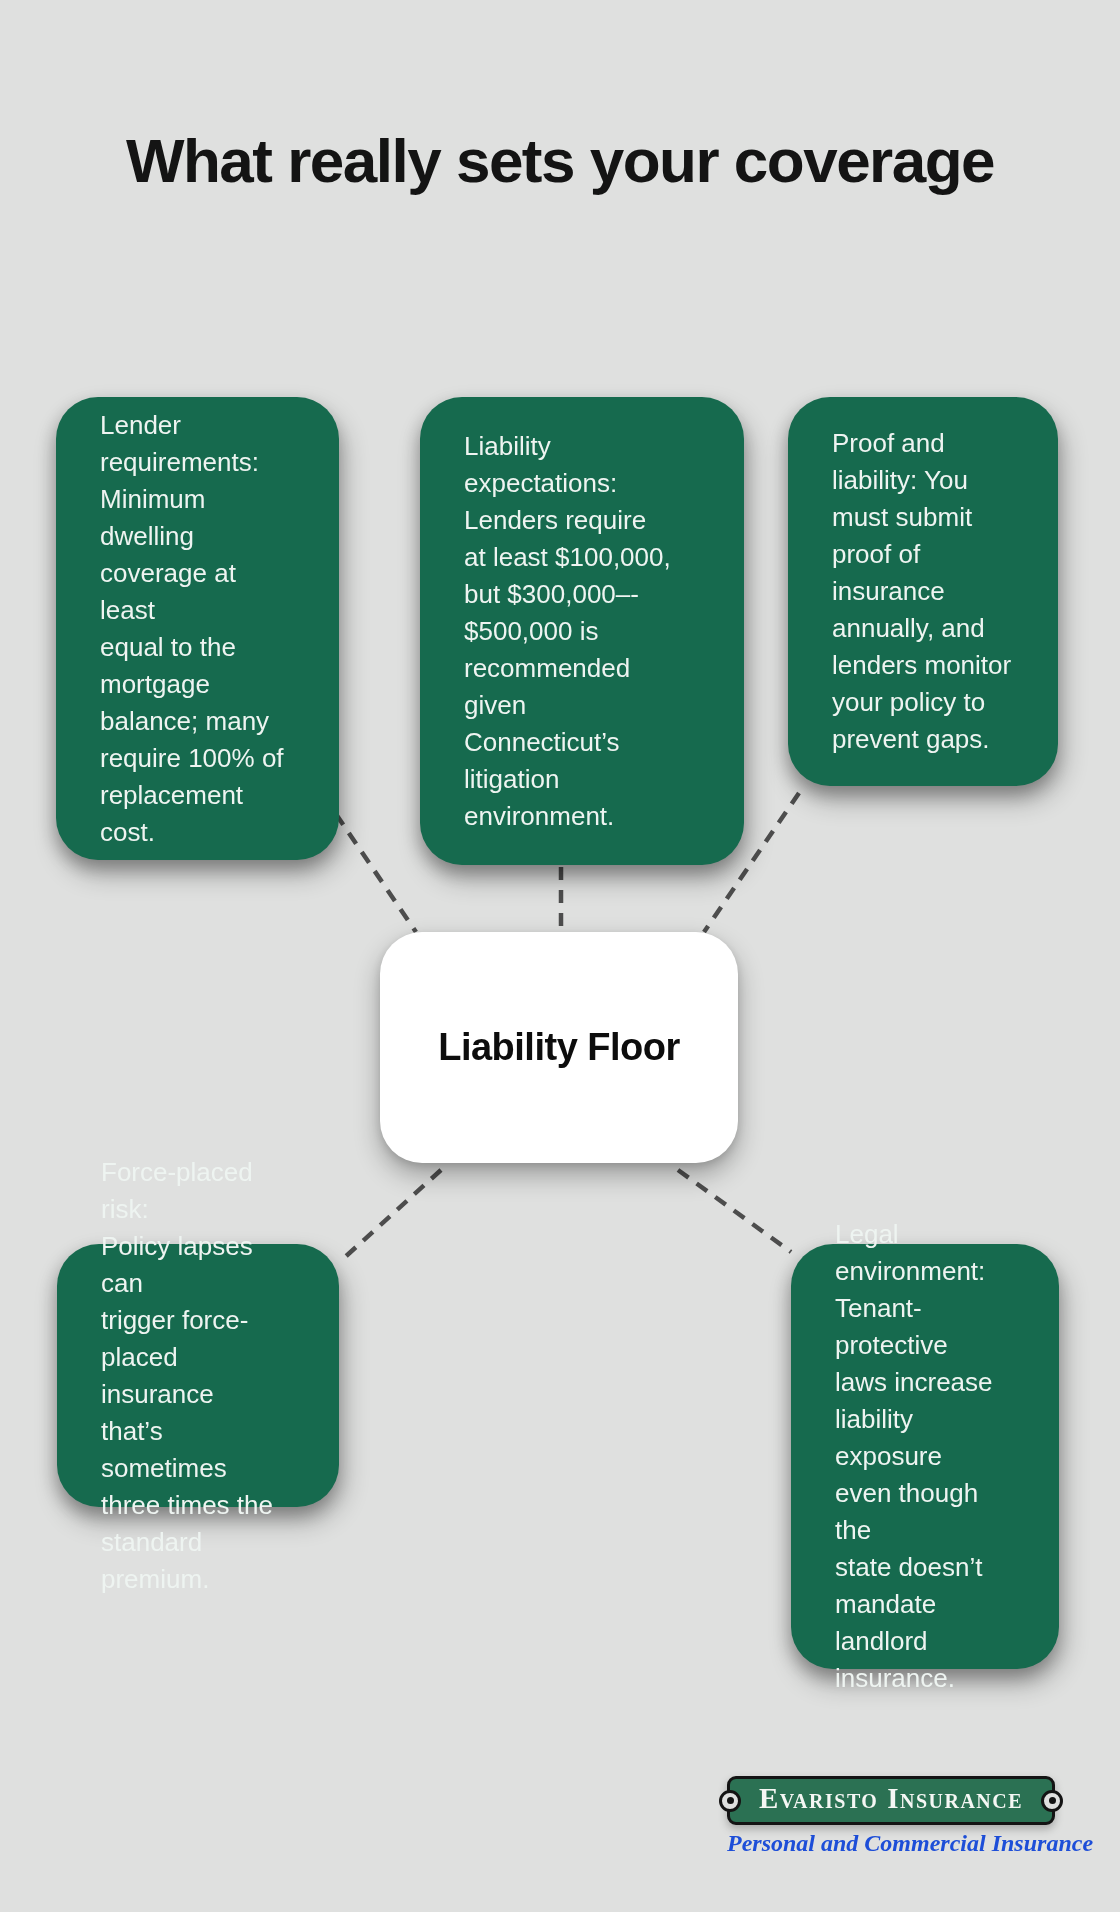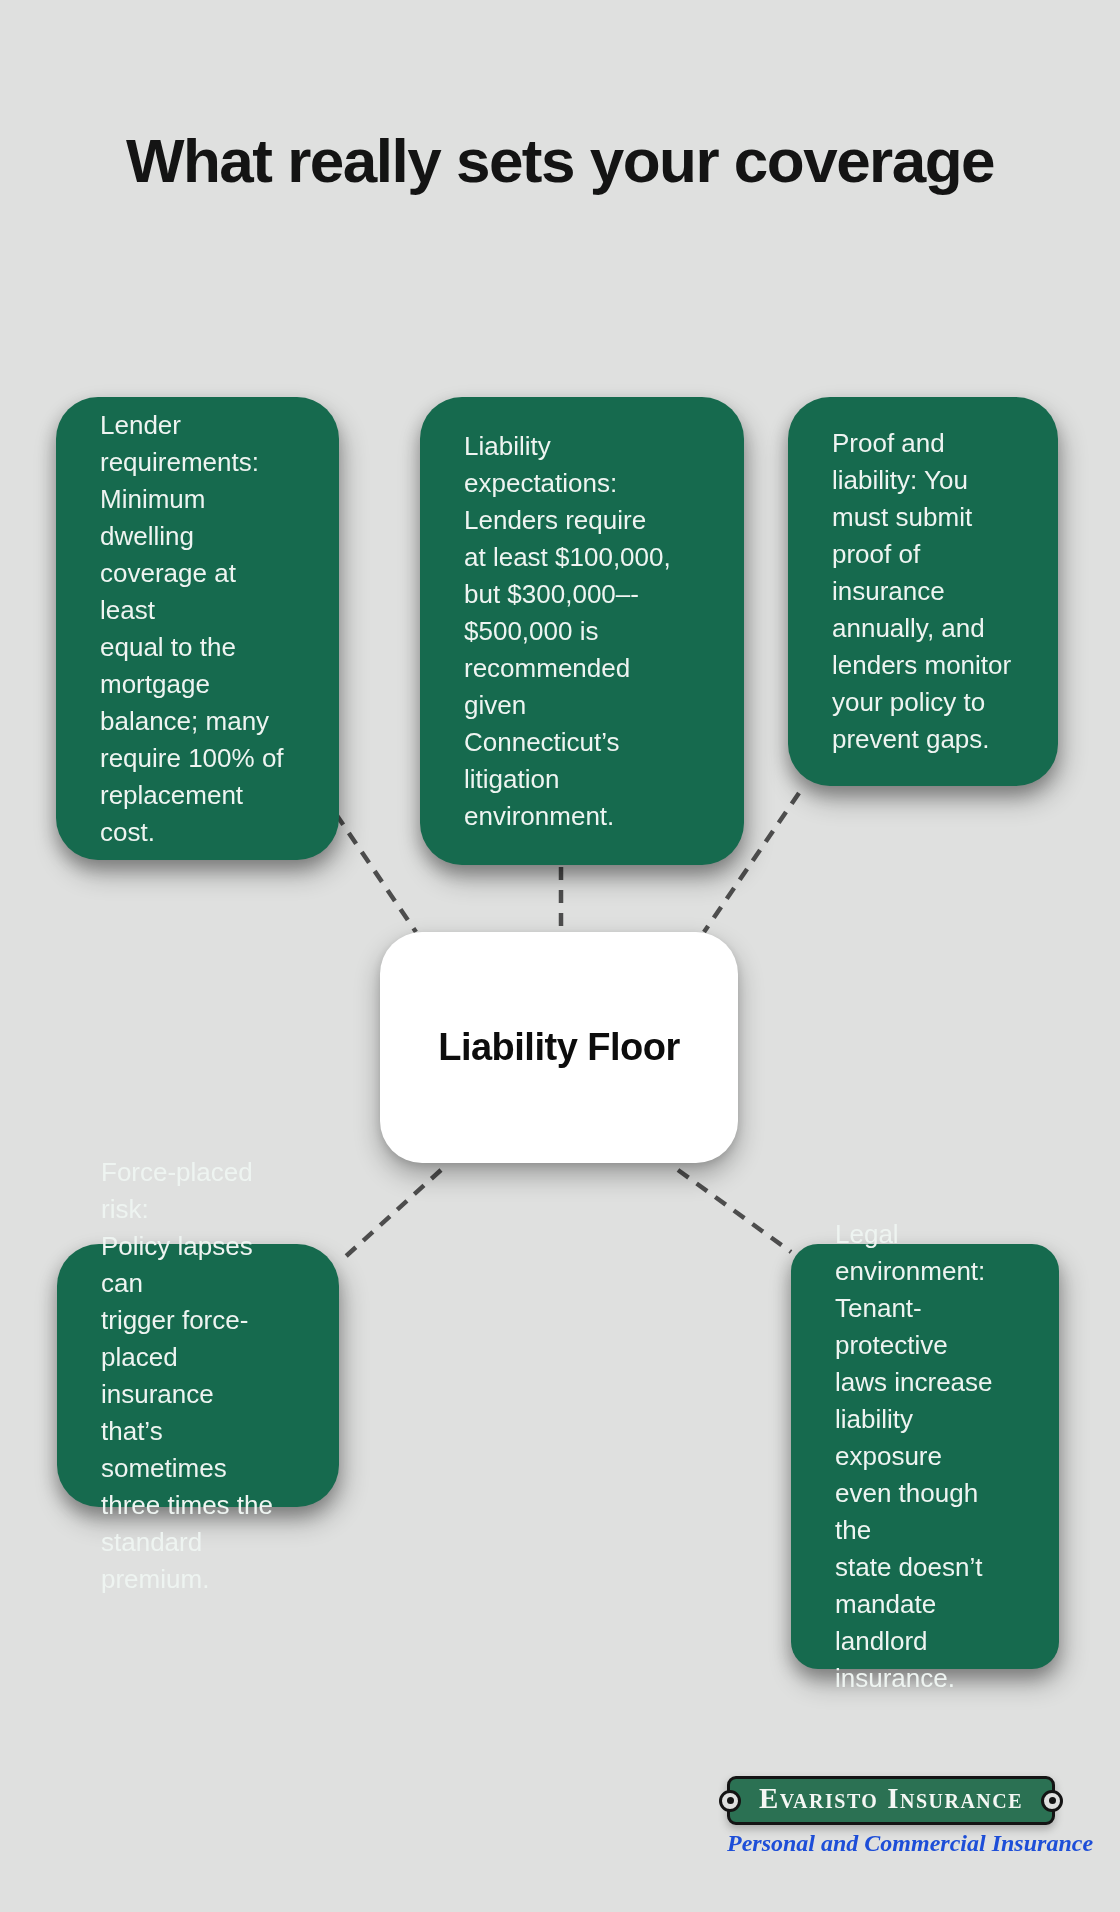--- a/index.html
+++ b/index.html
@@ -57,21 +57,21 @@
     box-shadow: -2px 8px 16px rgba(0,0,0,0.22), 4px 14px 26px rgba(0,0,0,0.30);
     z-index: 2;
   }
   .node .node-text {
     white-space: pre-line;
   }
   .node1 { left: 56px;  top: 397px;  width: 283px; height: 463px; }
   .node2 { left: 420px; top: 397px;  width: 324px; height: 468px; }
   .node3 { left: 788px; top: 397px;  width: 270px; height: 389px; }
   .node4 { left: 57px;  top: 1244px; width: 282px; height: 263px; }
-  .node5 { left: 791px; top: 1244px; width: 268px; height: 425px; border-radius: 27px; }
+  .node5 { left: 791px; top: 1244px; width: 268px; height: 425px; }
   .center-node {
     position: absolute;
     left: 380px; top: 932px;
     width: 358px; height: 231px;
     background: #ffffff;
     border-radius: 42px;
     box-shadow: 0 12px 26px rgba(0,0,0,0.30), 0 3px 8px rgba(0,0,0,0.12);
     display: flex;
     align-items: center;
     justify-content: center;

